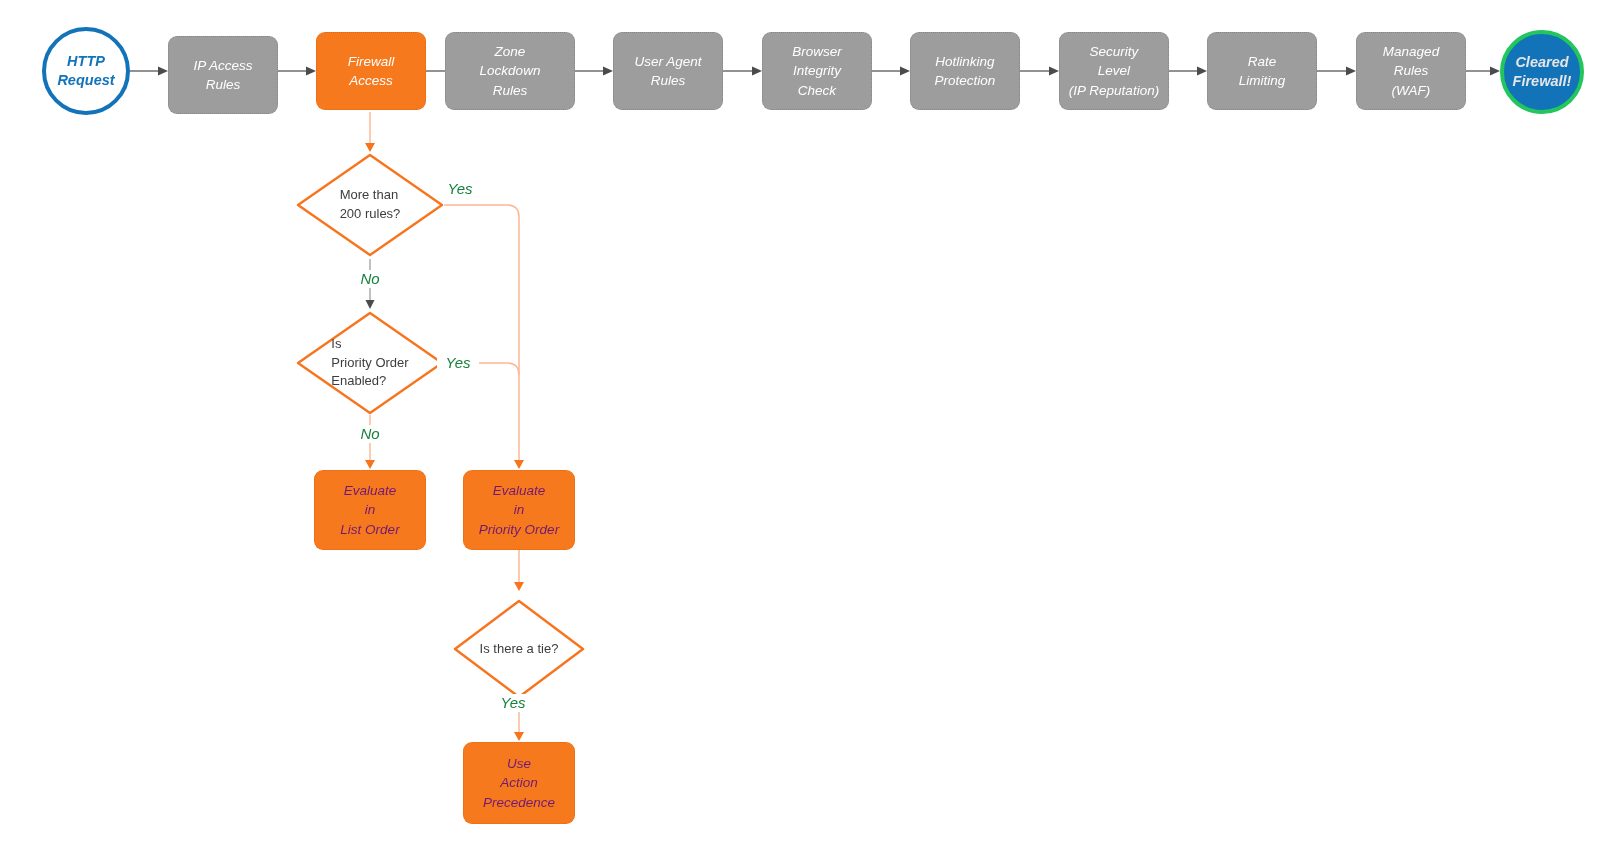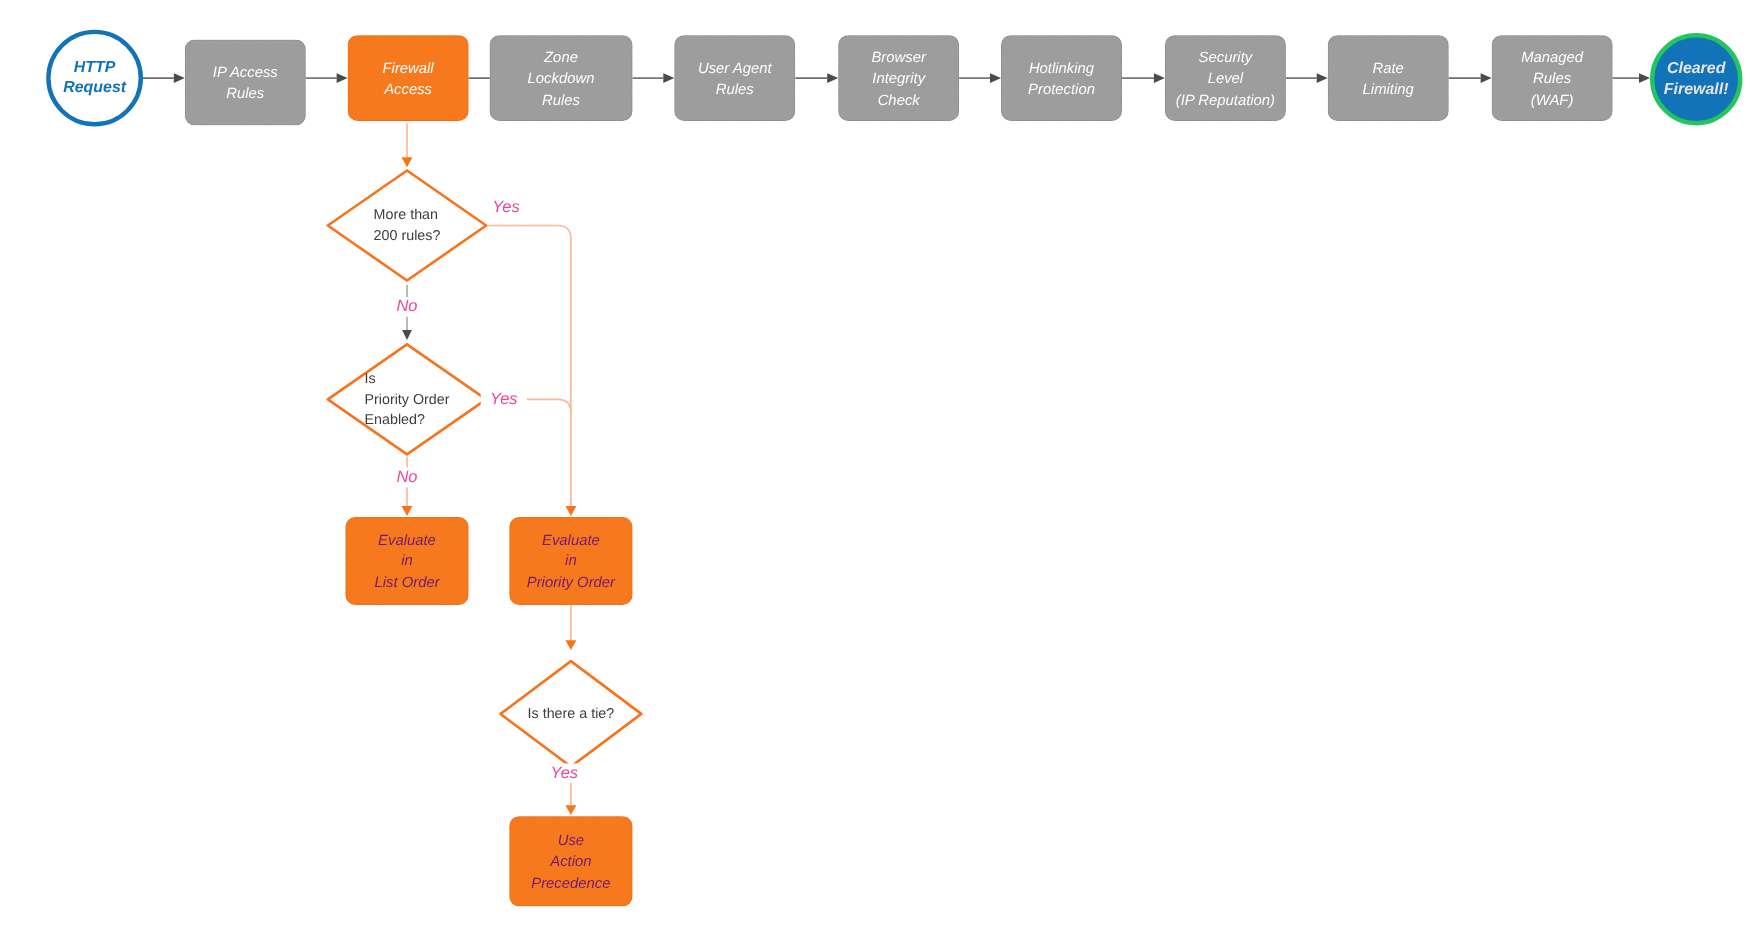--- a/index.html
+++ b/index.html
@@ -23,21 +23,21 @@
   .circle.end{background:#1273B9;border:4px solid #22c55e;color:#e5e5e5;}
 
   .diamond{position:absolute;z-index:2;}
   .diamond svg{position:absolute;left:0;top:0;}
   .diamond polygon{fill:#ffffff;stroke:#F7741D;stroke-width:2.4;stroke-linejoin:round;}
   .dlabel{position:absolute;left:0;top:0;right:0;bottom:0;display:flex;align-items:center;
           justify-content:center;text-align:left;color:#3D3D3D;font-size:13px;
           line-height:1.45;white-space:pre-line;z-index:3;}
 
   .edge-label{position:absolute;z-index:4;text-align:center;font-style:italic;font-size:15px;
-              color:#ec4899;background:#ffffff;line-height:1.2;}
+              color:#15803d;background:#ffffff;line-height:1.2;}
 
   .gline{stroke:#6E6E6E;stroke-width:1.5;fill:none;}
   .ghead{fill:#4B4B4B;stroke:none;}
   .oline{stroke:#FBB896;stroke-width:1.5;fill:none;}
   .ohead{fill:#F7741D;stroke:none;}
   .glline{stroke:#ABABAB;stroke-width:1.5;fill:none;}
 </style>
 </head>
 <body>
 

